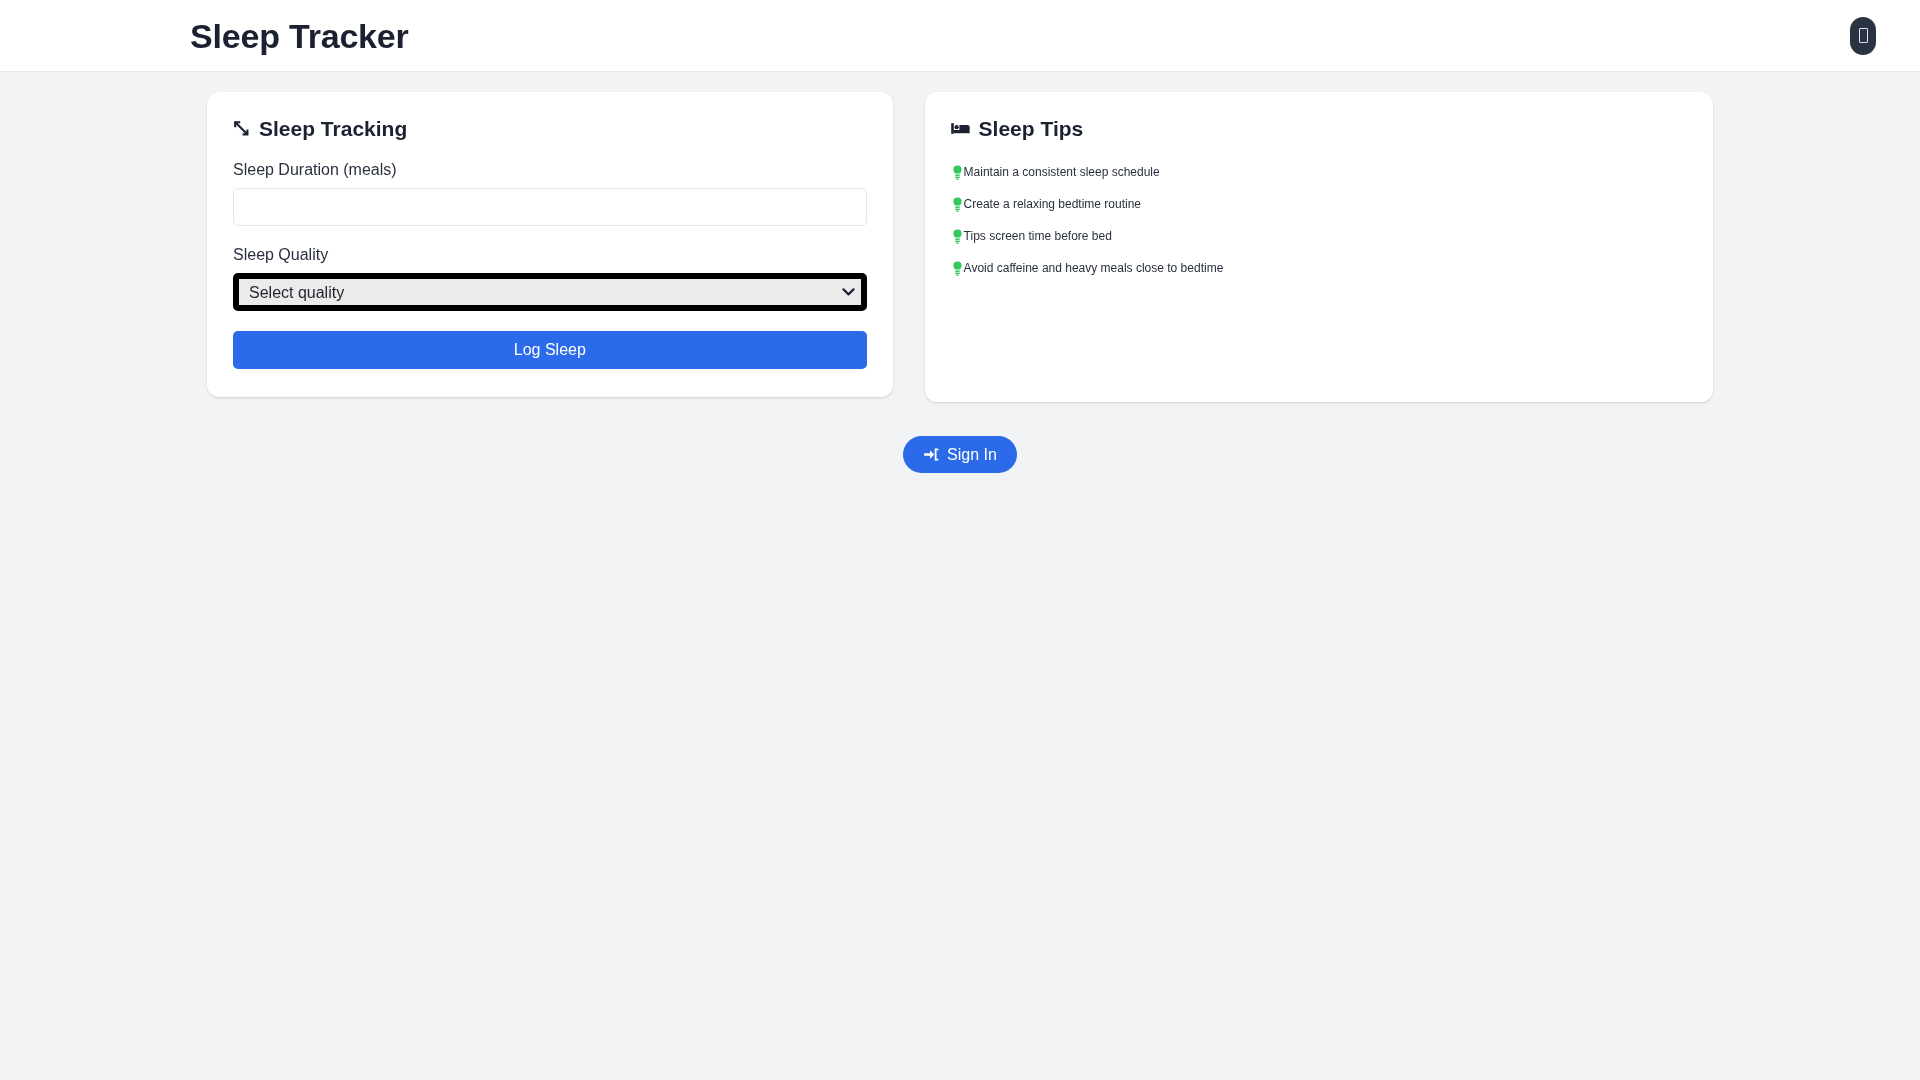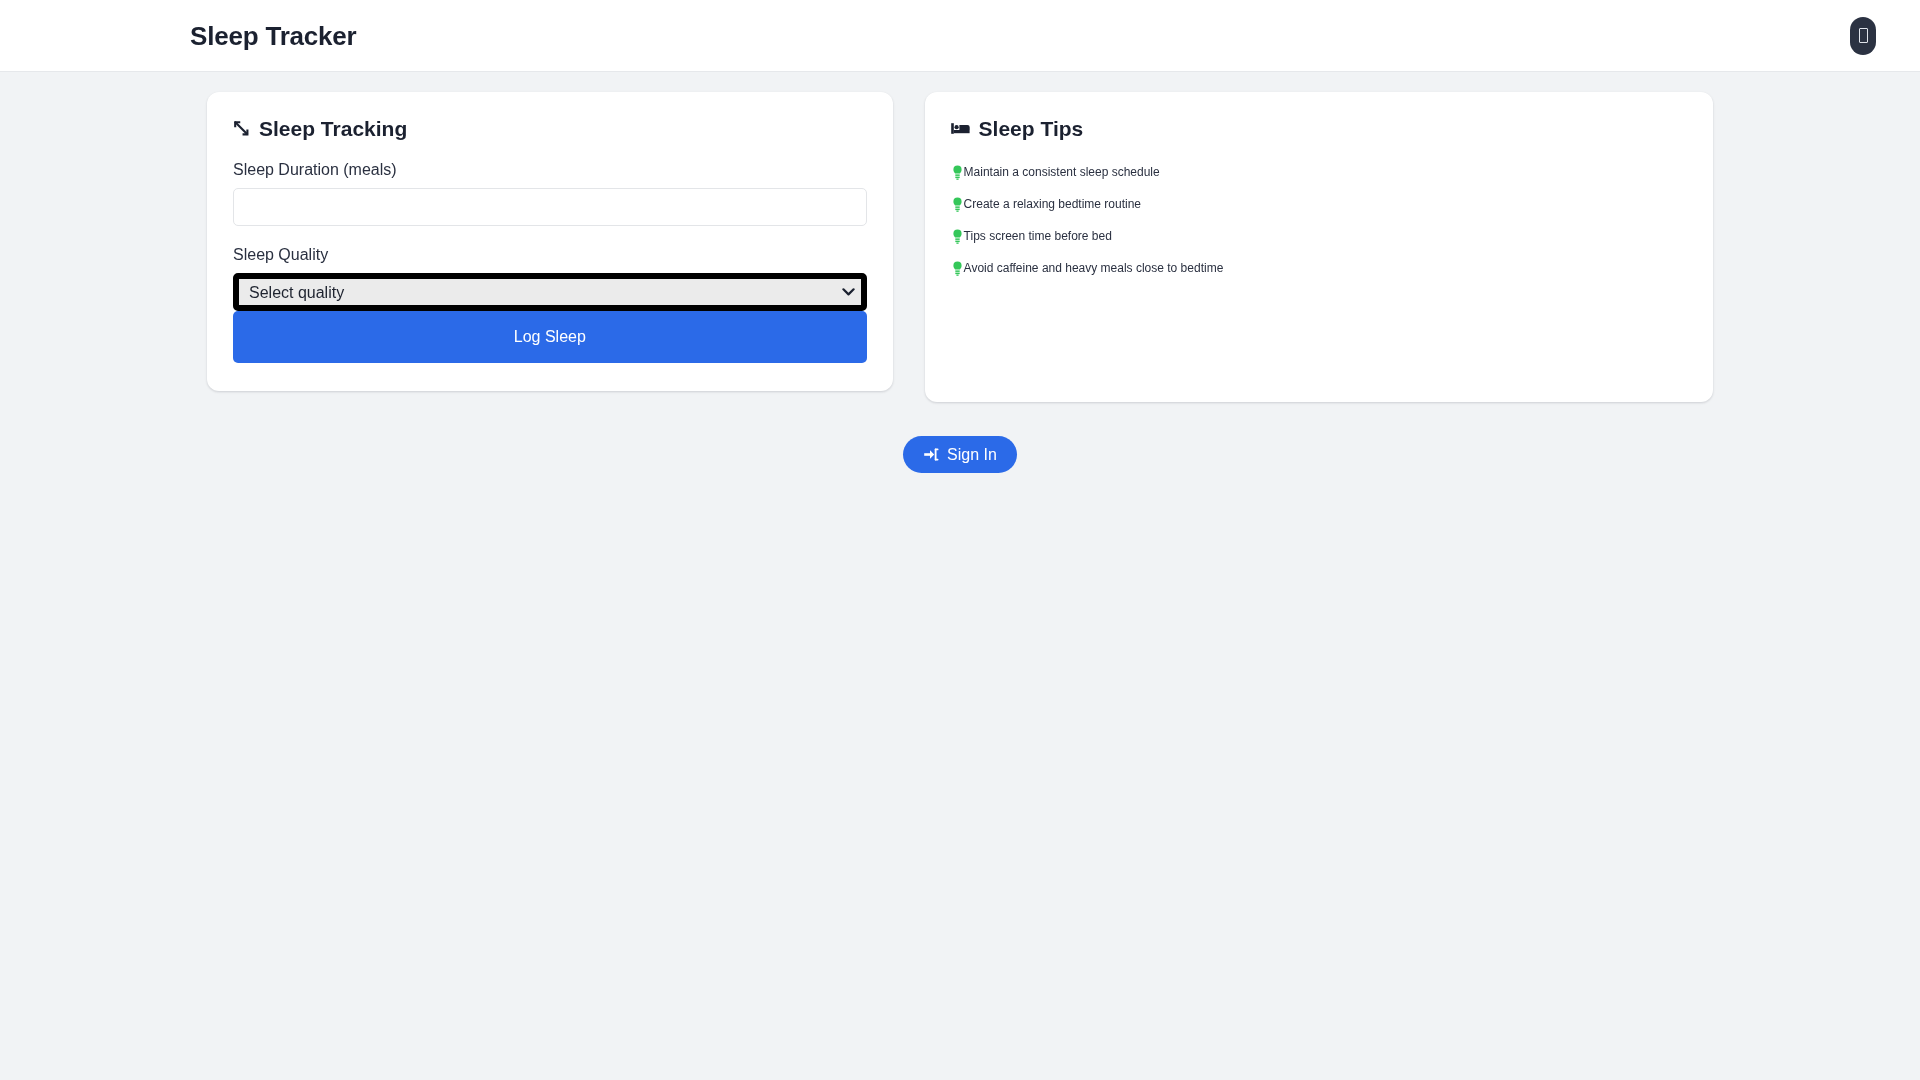--- a/index.html
+++ b/index.html
@@ -18,21 +18,21 @@
   .topbar {
     height: 72px;
     background: #ffffff;
     border-bottom: 1px solid #e6e8eb;
     display: flex;
     align-items: center;
     padding: 0 24px 0 190px;
     position: relative;
   }
   .brand-title {
-    font-size: 26px;
+    font-size: 34px;
     font-weight: bold;
     letter-spacing: -0.2px;
     color: #1b2130;
     line-height: 1;
   }
   .topbar-right {
     margin-left: auto;
     display: flex;
     align-items: center;
     padding-right: 20px;
@@ -135,21 +135,22 @@
     right: 12px;
     top: 50%;
     transform: translateY(-50%);
     pointer-events: none;
     color: #1b2130;
     line-height: 0;
   }
   .primary-btn {
     display: block;
     width: 100%;
-    height: 52px;
+    height: 38px;
+    margin-top: 20px;
     border: none;
     border-radius: 5px;
     background: #2b6ae8;
     color: #ffffff;
     font-size: 16px;
     font-family: inherit;
     cursor: pointer;
     line-height: 38px;
     padding: 0;
     text-align: center;

